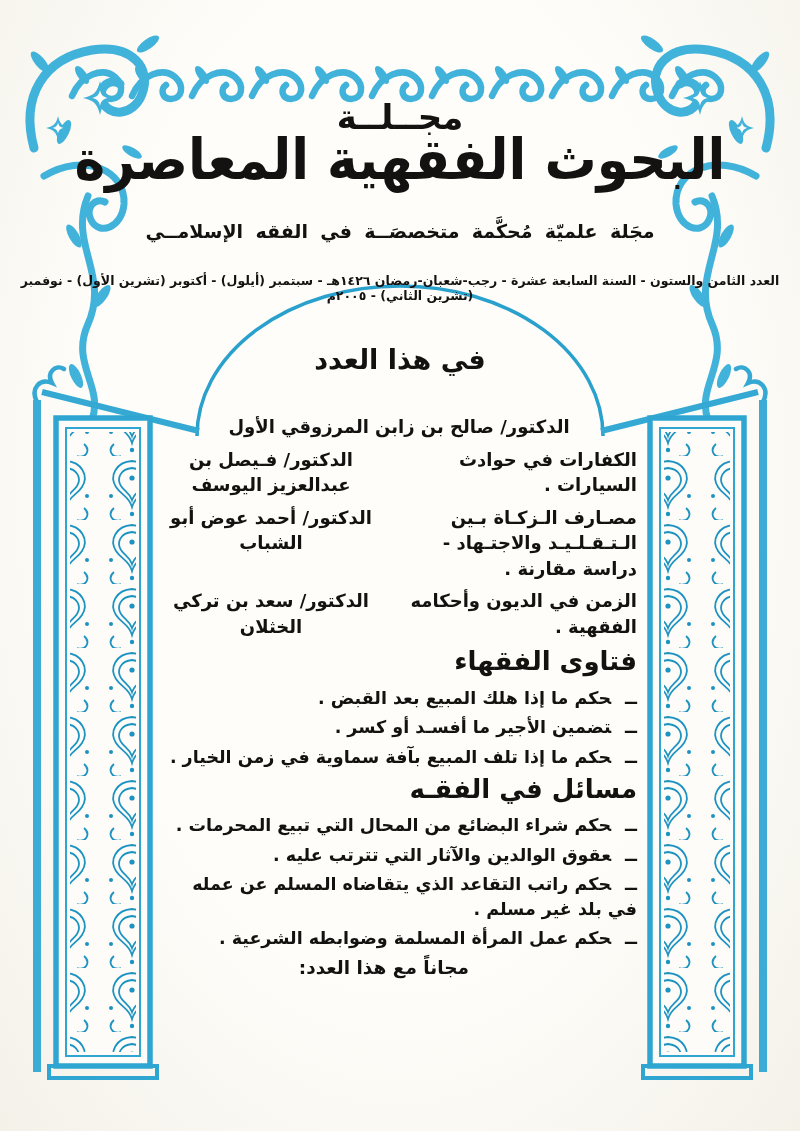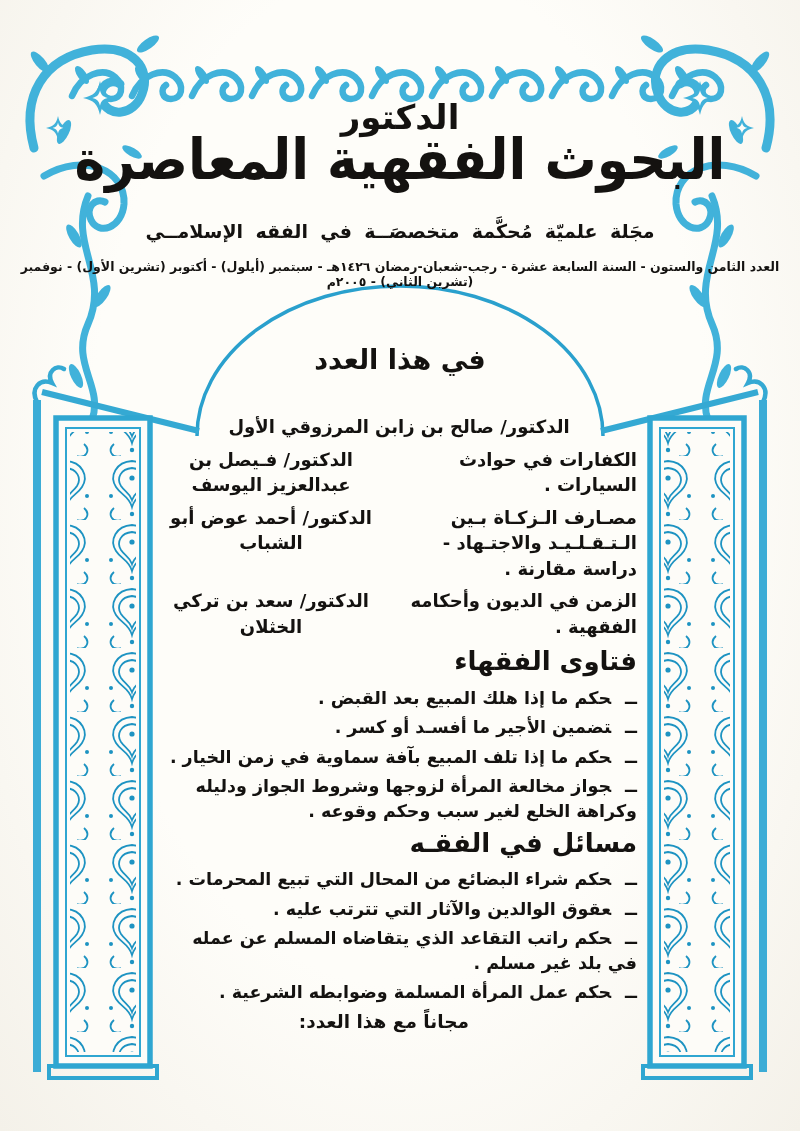--- a/index.html
+++ b/index.html
@@ -14,21 +14,21 @@
     position:relative;width:800px;height:1131px;margin:0 auto;
     background:radial-gradient(ellipse at 50% 42%, #fefdf9 55%, #f4f1e9 100%);
     font-family:"DejaVu Sans",sans-serif;color:var(--ink);
     direction:rtl;overflow:hidden;
   }
   #frame-svg{position:absolute;left:0;top:0;width:800px;height:1131px;}
   .abs{position:absolute;left:0;right:0;text-align:center;}
   .masthead{top:97px;font-size:34px;font-weight:bold;}
   .title{top:130px;font-size:52px;font-weight:bold;margin:0;transform:scaleY(1.08);}
   .subtitle{top:220px;font-size:19px;font-weight:bold;word-spacing:.3em;}
-  .issueline{top:259px;font-size:12.5px;font-weight:bold;}
+  .issueline{top:273px;font-size:12.5px;font-weight:bold;}
   .arch-heading{top:344px;font-size:27px;font-weight:bold;}
   .content{position:absolute;top:414px;right:163px;width:476px;}
   .art-row{display:flex;gap:16px;margin-bottom:7px;font-weight:bold;font-size:18px;line-height:1.42;}
   .art-title{width:240px;text-align:right;}
   .art-author{flex:1;text-align:center;}
   h2.sec{font-size:26px;font-weight:bold;margin:2px 0 8px;line-height:1.2;}
   ul.dashlist{list-style:none;margin:0 0 2px 0;padding:0;font-weight:bold;font-size:17.5px;line-height:1.4;}
   ul.dashlist li{margin-bottom:5px;text-align:right;}
   .dash{margin-left:14px;}
   .gift-lead{font-size:18.5px;font-weight:bold;text-align:right;margin:6px 168px 2px 0;}
@@ -133,21 +133,21 @@
 
     <g>
         <use href="#column" transform="translate(33,392)"></use>
       </g>
     <g>
         <use href="#column" transform="translate(767,392) scale(-1,1)"></use>
       </g>
   </svg>
 
   <header>
-    <div class="abs masthead">الدكتور</div>
+    <div class="abs masthead">مجــلــة</div>
     <h1 class="abs title">البحوث الفقهية المعاصرة</h1>
     <div class="abs subtitle">مجَلة علميّة مُحكَّمة متخصصَــة في الفقه الإسلامــي</div>
     <div class="abs issueline">العدد الثامن والستون - السنة السابعة عشرة - رجب-شعبان-رمضان ١٤٢٦هـ - سبتمبر (أيلول) - أكتوبر (تشرين الأول) - نوفمبر (تشرين الثاني) - ٢٠٠٥م</div>
   </header>
 
   <div class="abs arch-heading">في هذا العدد</div>
 
   <main class="content">
 
     <section>
@@ -166,21 +166,20 @@
         <div class="art-title">الزمن في الديون وأحكامه الفقهية .</div>
         <div class="art-author">الدكتور/ سعد بن تركي الخثلان</div>
       </div>
     </section>
 
     <h2 class="sec">فتاوى الفقهاء</h2>
     <ul class="dashlist">
       <li><span class="dash">ــ</span><span>حكم ما إذا هلك المبيع بعد القبض .</span></li>
       <li><span class="dash">ــ</span><span>تضمين الأجير ما أفسـد أو كسر .</span></li>
       <li><span class="dash">ــ</span><span>حكم ما إذا تلف المبيع بآفة سماوية في زمن الخيار .</span></li>
-      <li><span class="dash">ــ</span><span>جواز مخالعة المرأة لزوجها وشروط الجواز ودليله وكراهة الخلع لغير سبب وحكم وقوعه .</span></li>
     </ul>
 
     <h2 class="sec">مسائل في الفقـه</h2>
     <ul class="dashlist">
       <li><span class="dash">ــ</span><span>حكم شراء البضائع من المحال التي تبيع المحرمات .</span></li>
       <li><span class="dash">ــ</span><span>عقوق الوالدين والآثار التي تترتب عليه .</span></li>
       <li><span class="dash">ــ</span><span>حكم راتب التقاعد الذي يتقاضاه المسلم عن عمله في بلد غير مسلم .</span></li>
       <li><span class="dash">ــ</span><span>حكم عمل المرأة المسلمة وضوابطه الشرعية .</span></li>
     </ul>
 

